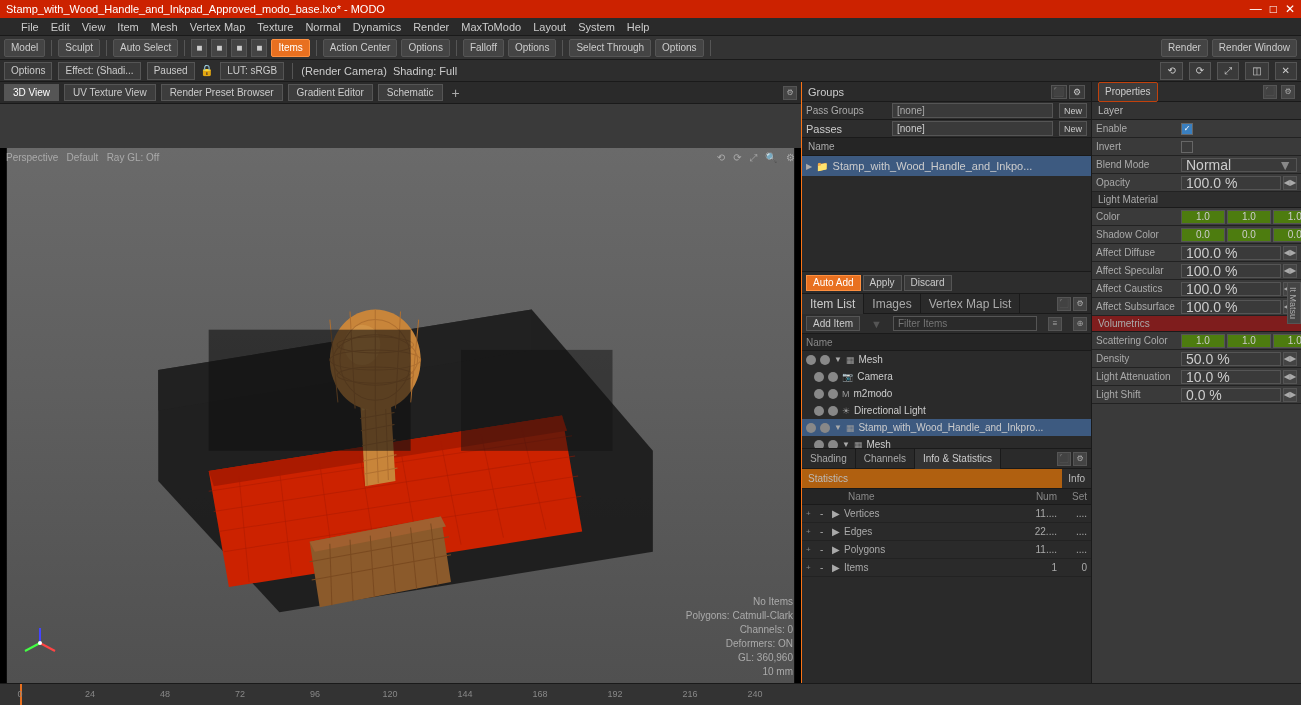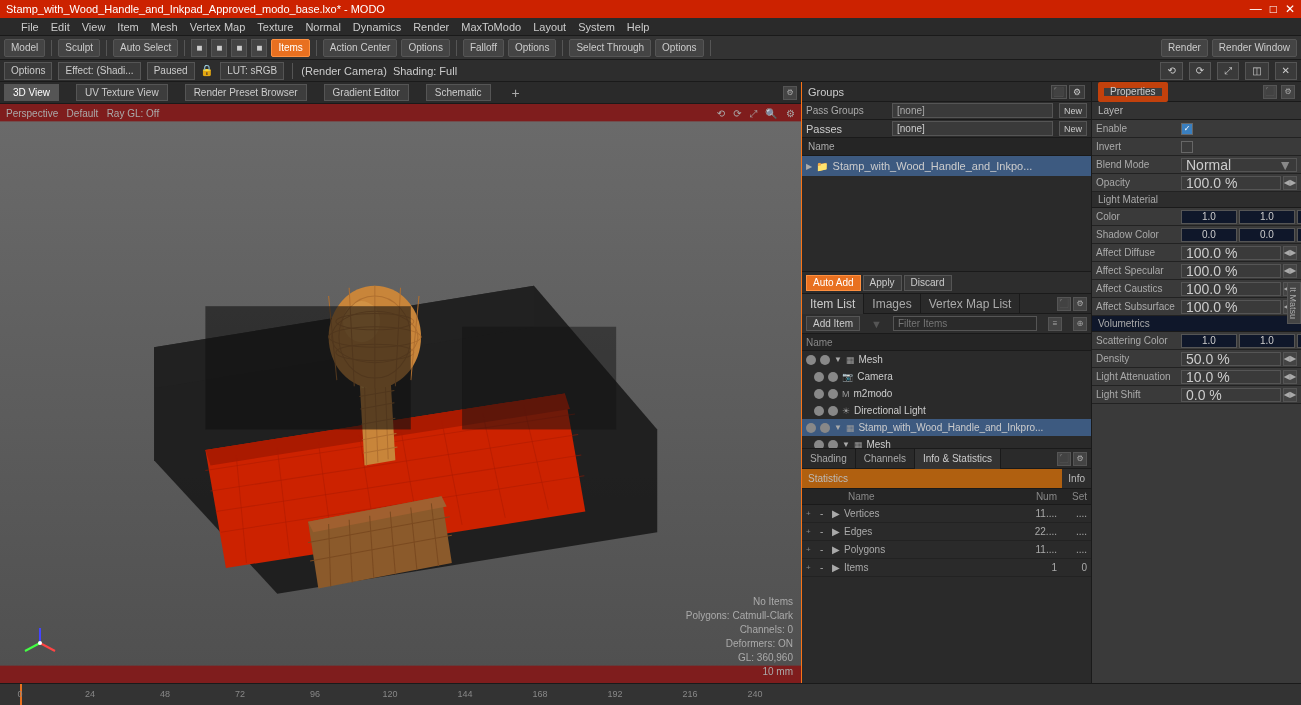--- a/index.html
+++ b/index.html
@@ -20,27 +20,27 @@
     .toolbar-btn { background: #444; border: 1px solid #555; color: #ccc; padding: 1px 6px; font-size: 10px; cursor: pointer; border-radius: 2px; height: 18px; display: flex; align-items: center; }
     .toolbar-btn.active { background: #e87020; color: white; border-color: #ff9040; }
     .toolbar-btn-icon { background: #444; border: 1px solid #555; color: #ccc; padding: 1px 4px; font-size: 10px; cursor: pointer; height: 18px; display: flex; align-items: center; }
     .toolbar-separator { width: 1px; background: #555; height: 16px; margin: 0 2px; }
 
     
     #subtoolbar { background: #2d2d2d; height: 22px; display: flex; align-items: center; padding: 0 4px; gap: 6px; border-bottom: 1px solid #1a1a1a; }
     .sub-btn { background: #3a3a3a; border: 1px solid #555; color: #ccc; padding: 1px 6px; font-size: 10px; cursor: pointer; height: 18px; display: flex; align-items: center; gap: 2px; }
 
     
-    #viewport-tabs { background: #2a2a2a; height: 22px; display: flex; align-items: center; padding: 0 4px; gap: 17px; border-bottom: 1px solid #1a1a1a; }
+    #viewport-tabs { background: #2a2a2a; height: 22px; display: flex; align-items: center; padding: 0 4px; gap: 5px; border-bottom: 1px solid #1a1a1a; }
     .vp-tab { background: #3d3d3d; border: 1px solid #555; color: #ccc; padding: 1px 8px; font-size: 10px; cursor: pointer; height: 17px; display: flex; align-items: center; }
     .vp-tab.active { background: #555; color: white; }
     .vp-tab-add { color: #aaa; cursor: pointer; font-size: 14px; padding: 0 4px; }
 
     
-    #viewport3d { flex: 1; background: #7f1d1d; position: relative; overflow: hidden; }
+    #viewport3d { flex: 1; background: #000000; position: relative; overflow: hidden; margin-top: 44px; }
     #viewport-info { position: absolute; top: 4px; left: 6px; color: #aaa; font-size: 10px; }
     #viewport-info-right { position: absolute; top: 4px; right: 6px; color: #aaa; font-size: 10px; display: flex; gap: 8px; }
     #viewport-status { position: absolute; bottom: 4px; right: 8px; text-align: right; color: #aaa; font-size: 10px; line-height: 1.4; }
     #viewport-axes { position: absolute; bottom: 20px; left: 20px; width: 40px; height: 40px; }
     .scene-svg { width: 100%; height: 100%; }
 
     
     #groups-section { height: 190px; border-bottom: 1px solid #1a1a1a; display: flex; flex-direction: column; }
     #groups-header { background: #2a2a2a; height: 20px; display: flex; align-items: center; justify-content: space-between; padding: 0 6px; border-bottom: 1px solid #1a1a1a; }
     #groups-header span { font-size: 11px; color: #ccc; }
@@ -100,36 +100,36 @@
     .stats-header-cell.highlight { background: #b06010; flex: 1; height: 100%; display: flex; align-items: center; }
 
     #stats-list { flex: 1; background: #2a2a2a; }
     .stats-row { height: 18px; display: flex; align-items: center; padding: 0 4px; border-bottom: 1px solid #222; }
     .stats-cell { font-size: 10px; color: #aaa; }
     .stats-expand { width: 14px; color: #888; font-size: 8px; cursor: pointer; }
     .stats-name { flex: 1; }
     .stats-num { width: 40px; text-align: right; }
     .stats-set { width: 30px; text-align: right; }
     #props-header { background: #2d2d2d; height: 20px; display: flex; align-items: center; padding: 0 6px; border-bottom: 1px solid #1a1a1a; gap: 4px; }
-    .props-tab { padding: 0 6px; height: 20px; display: flex; align-items: center; font-size: 10px; color: #ccc; cursor: pointer; background: #3d3d3d; border: 6px solid #c2410c; border-radius: 2px; }
+    .props-tab { padding: 0 6px; height: 20px; display: flex; align-items: center; font-size: 10px; color: #ccc; cursor: pointer; background: #3d3d3d; border: 1px solid #c2410c; border-radius: 2px; }
 
     #props-section-header { background: #333; height: 18px; display: flex; align-items: center; padding: 0 6px; border-bottom: 1px solid #1a1a1a; font-size: 10px; color: #bbb; }
 
     .prop-row { display: flex; align-items: center; height: 18px; padding: 0 4px; border-bottom: 1px solid #222; }
     .prop-label { color: #aaa; font-size: 10px; width: 85px; flex-shrink: 0; }
     .prop-value { flex: 1; background: #3a3a3a; border: 1px solid #555; color: #ccc; font-size: 14px; height: 14px; padding: 0 4px; display: flex; align-items: center; }
     .prop-checkbox { width: 12px; height: 12px; background: #3a3a3a; border: 1px solid #666; display: inline-flex; align-items: center; justify-content: center; cursor: pointer; }
     .prop-checkbox.checked { background: #3a7fbf; }
     .prop-checkbox.checked::after { content: '✓'; color: white; font-size: 8px; }
 
     .triple-val { display: flex; gap: 2px; flex: 1; }
-    .triple-cell { flex: 1; background: #0f172a; border: 1px solid #555; color: #ccc; font-size: 10px; height: 14px; padding: 0 20px; display: flex; align-items: center; justify-content: center; }
+    .triple-cell { flex: 1; background: #4d7c0f; border: 1px solid #555; color: #ccc; font-size: 10px; height: 14px; padding: 0 14px; display: flex; align-items: center; justify-content: center; }
 
     #light-material-header { background: #2d2d2d; height: 16px; display: flex; align-items: center; padding: 0 6px; border-bottom: 1px solid #1a1a1a; font-size: 10px; color: #aaa; }
-    #volumetrics-header { background: #0f172a; height: 16px; display: flex; align-items: center; padding: 0 6px; border-bottom: 1px solid #1a1a1a; font-size: 10px; color: #aaa; }
+    #volumetrics-header { background: #7f1d1d; height: 16px; display: flex; align-items: center; padding: 0 6px; border-bottom: 1px solid #1a1a1a; font-size: 10px; color: #aaa; }
 
     .set-temp-btn { background: #444; border: 1px solid #555; color: #ccc; font-size: 9px; padding: 0 4px; height: 14px; cursor: pointer; display: flex; align-items: center; margin: 2px 4px; }
 
     
     #vert-tab { position: absolute; right: 0; top: 200px; width: 14px; background: #444; border: 1px solid #555; writing-mode: vertical-rl; font-size: 9px; color: #aaa; padding: 4px 2px; cursor: pointer; }
 
     
     #timeline { background: #2a2a2a; height: 22px; display: flex; align-items: center; border-top: 1px solid #1a1a1a; }
     #timeline-track { flex: 1; background: #333; height: 22px; position: relative; overflow: hidden; }
     .timeline-label { position: absolute; bottom: 7px; font-size: 9px; color: #888; transform: translateX(-50%); }

